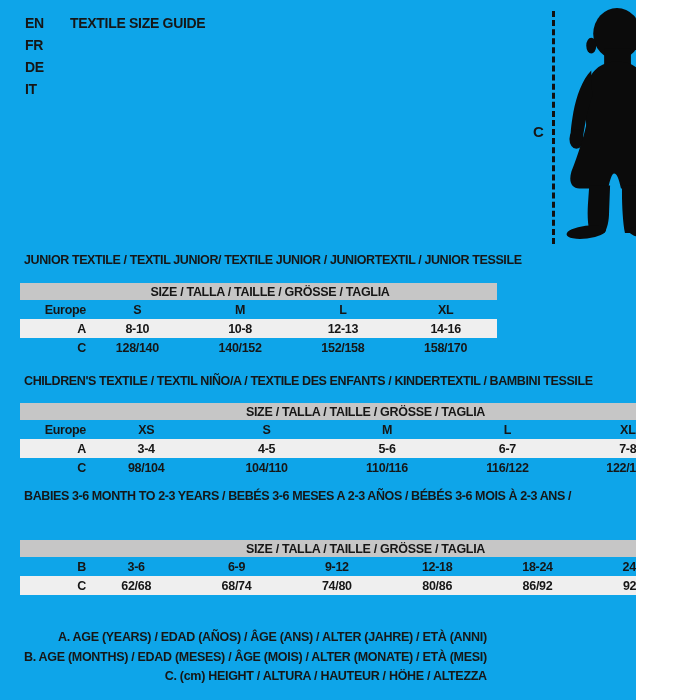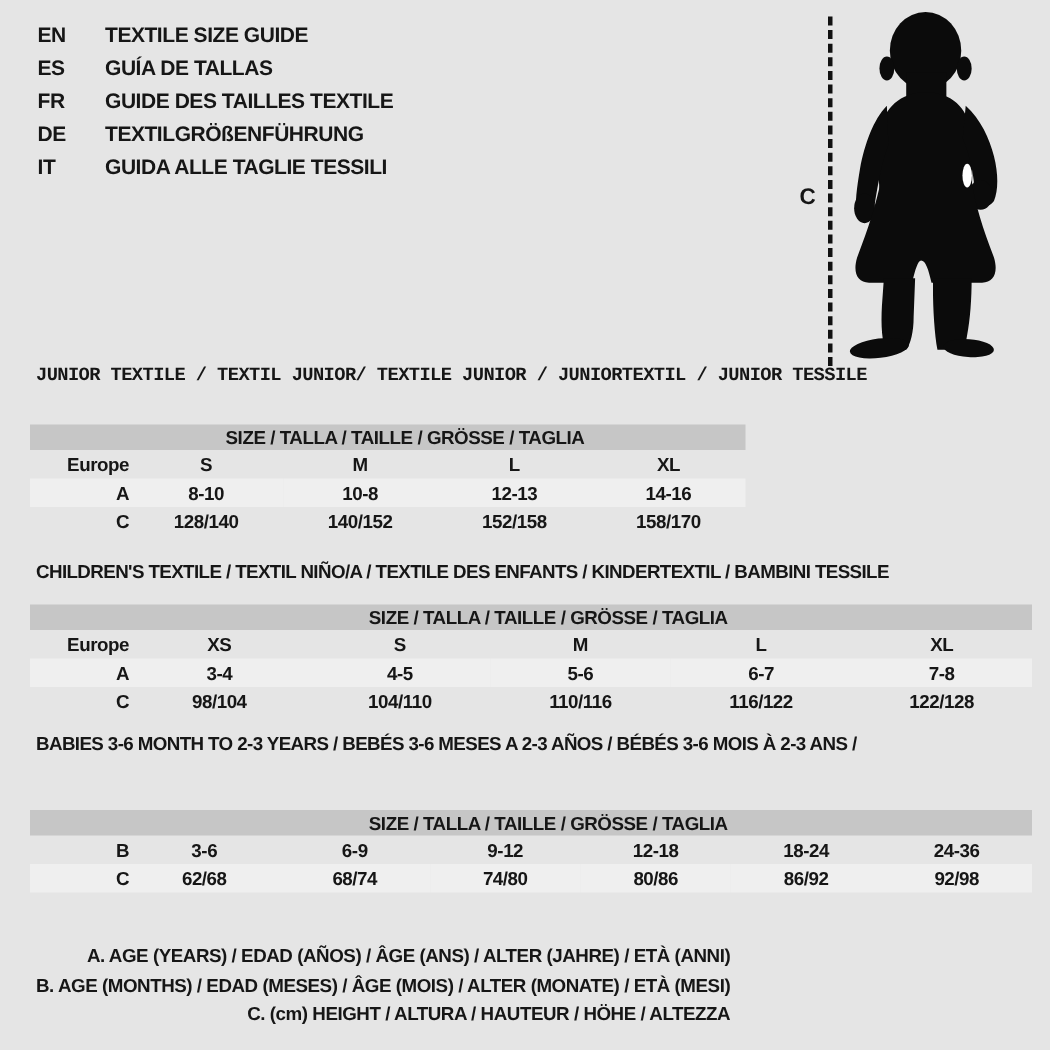--- a/index.html
+++ b/index.html
@@ -1,37 +1,37 @@
 <!DOCTYPE html>
 <html><head>
 <meta charset="utf-8">
 <style>
   html,body { margin:0; padding:0; background:#ffffff; }
   .canvas {
-    position:relative; width:700px; height:700px; background:#e5e5e5;
+    position:relative; width:636px; height:700px; background:#0ea5e9;
     font-family:"Liberation Sans", sans-serif; color:#161616; overflow:hidden;
   }
 
   
   .lang-block { position:absolute; top:12px; left:25px; }
   .lang-row { display:flex; height:22px; align-items:center;
               font-weight:700; font-size:14px; letter-spacing:-0.3px; }
   .lang-code { width:45px; }
 
   
   .measure-line { position:absolute; left:552px; top:11px; height:233px;
                   width:0; border-left:3px dashed #111111; }
   .measure-label { position:absolute; left:533px; top:123px;
                    font-weight:700; font-size:15px; }
   .silhouette { position:absolute; left:558px; top:7px; }
 
   
   .section-title { position:absolute; left:24px; font-weight:700;
                    font-size:12.5px; letter-spacing:-0.4px; white-space:nowrap; }
-  #title1 { top:243px;font-family:Liberation Mono, monospace; }
+  #title1 { top:253px; }
   #title2 { top:374px; }
   #title3 { top:488px; line-height:17px;text-align:right; }
 
   
   table.size-table { position:absolute; left:20px; border-collapse:collapse;
                      table-layout:fixed; font-size:12.5px; font-weight:700;
                      letter-spacing:-0.3px; }
   #table1 { top:283px; width:477px; }
   #table2 { top:403px; width:668px; }
   #table3 { top:540px; width:668px; }
@@ -49,34 +49,27 @@
 <body>
 
 <div class="canvas">
 
   <div class="lang-block">
     <div class="lang-row">
       <span class="lang-code">EN</span>
       <span class="lang-label">TEXTILE SIZE GUIDE</span>
     </div>
     <div class="lang-row">
-      <span class="lang-code">ES</span>
-      <span class="lang-label">GUÍA DE TALLAS</span>
-    </div>
-    <div class="lang-row">
       <span class="lang-code">FR</span>
-      <span class="lang-label">GUIDE DES TAILLES TEXTILE</span>
     </div>
     <div class="lang-row">
       <span class="lang-code">DE</span>
-      <span class="lang-label">TEXTILGRÖßENFÜHRUNG</span>
     </div>
     <div class="lang-row">
       <span class="lang-code">IT</span>
-      <span class="lang-label">GUIDA ALLE TAGLIE TESSILI</span>
     </div>
   </div>
 
   <div class="measure-line"></div>
   <div class="measure-label">C</div>
   <svg class="silhouette" width="125" height="238" viewBox="0 0 125 240" xmlns="http://www.w3.org/2000/svg">
     <g fill="#0b0b0b">
 
       <ellipse cx="59" cy="27" rx="24" ry="26"></ellipse>
       <ellipse cx="33" cy="39" rx="5" ry="8"></ellipse>

